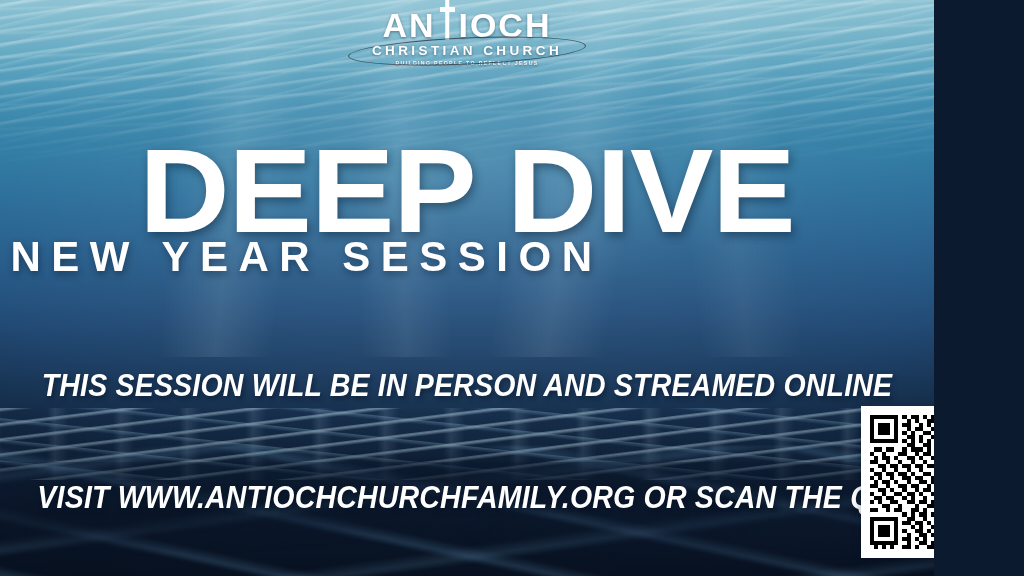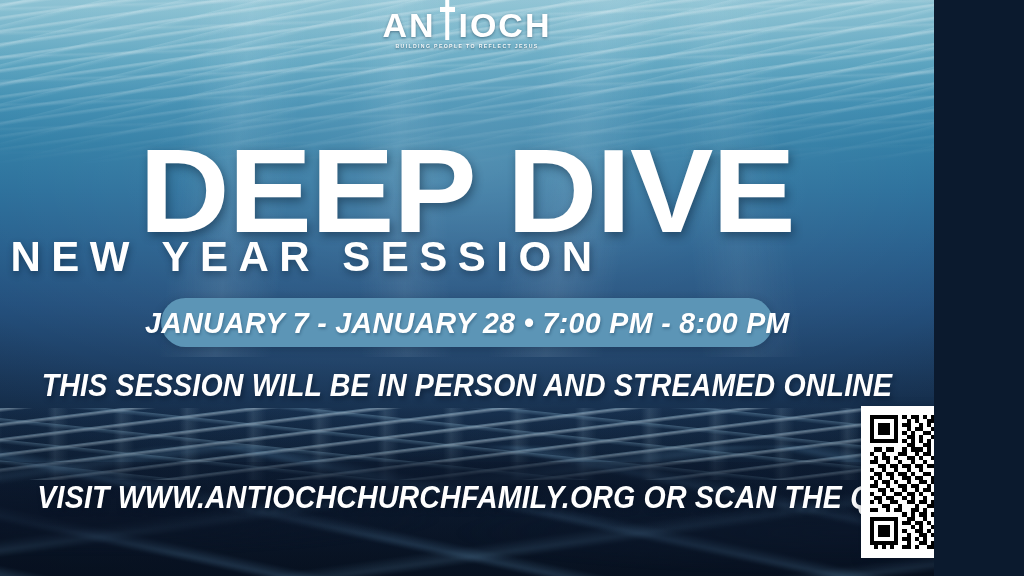--- a/index.html
+++ b/index.html
@@ -356,29 +356,30 @@
   <div class="bg-vignette"></div>
   <div class="bg-caustic-band"></div>
   <div class="bg-bottom-dark"></div>
   <div class="bg-caustic-bottom"></div>
   <div class="bg-strip"></div>
 
   <div class="content">
 
     <div class="logo">
       <span class="logo-word"><span>AN</span><span class="cross-letter"><span style="visibility:hidden">T</span><span class="logo-cross"></span></span><span>IOCH</span></span>
+      <div class="logo-sub-wrap">
+        <span class="logo-swoosh"></span>
+        <span class="logo-sub">CHRISTIAN CHURCH</span>
+      </div>
       <span class="logo-tag">BUILDING PEOPLE TO REFLECT JESUS</span>
     </div>
 
     <div class="headline">DEEP DIVE</div>
     <div class="subhead">NEW YEAR SESSION</div>
 
-    <div class="pill">
-      <span class="pill-text">JANUARY 7 - JANUARY 28 • 7:00 PM - 8:00 PM</span>
-    </div>
 
     <div class="info-line streamed">THIS SESSION WILL BE IN PERSON AND STREAMED ONLINE</div>
     <div class="info-line visit">VISIT WWW.ANTIOCHCHURCHFAMILY.ORG OR SCAN THE QR CODE</div>
 
     <div class="qr">
       <svg viewBox="0 0 33 33" shape-rendering="crispEdges">
         <rect width="33" height="33" fill="#ffffff"></rect>
         <g fill="#000000">
           <rect x="0" y="0" width="7" height="1"></rect>
             <rect x="8" y="0" width="1" height="1"></rect>

